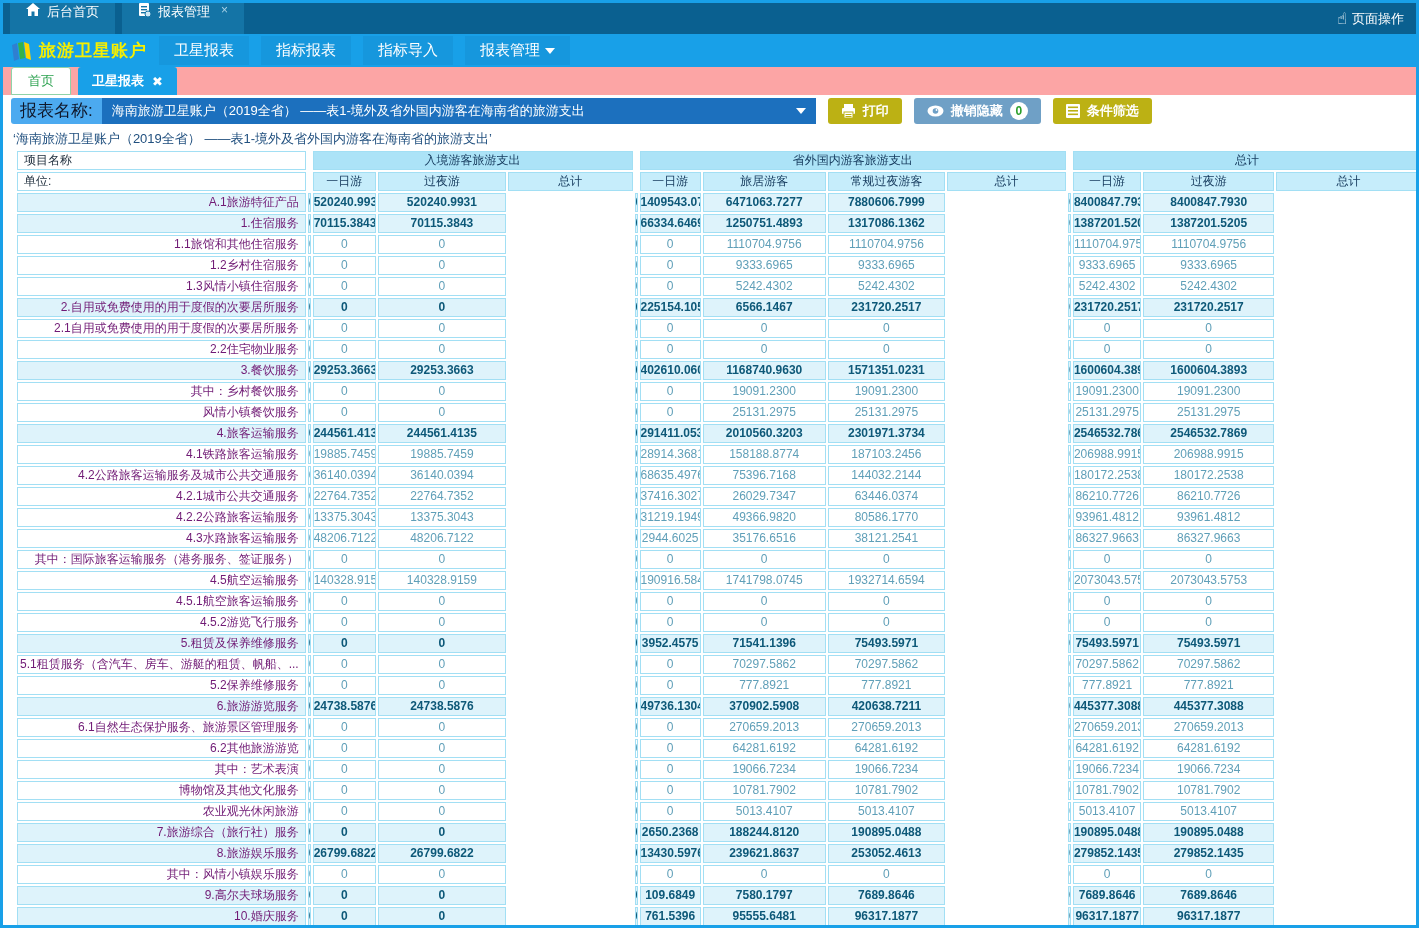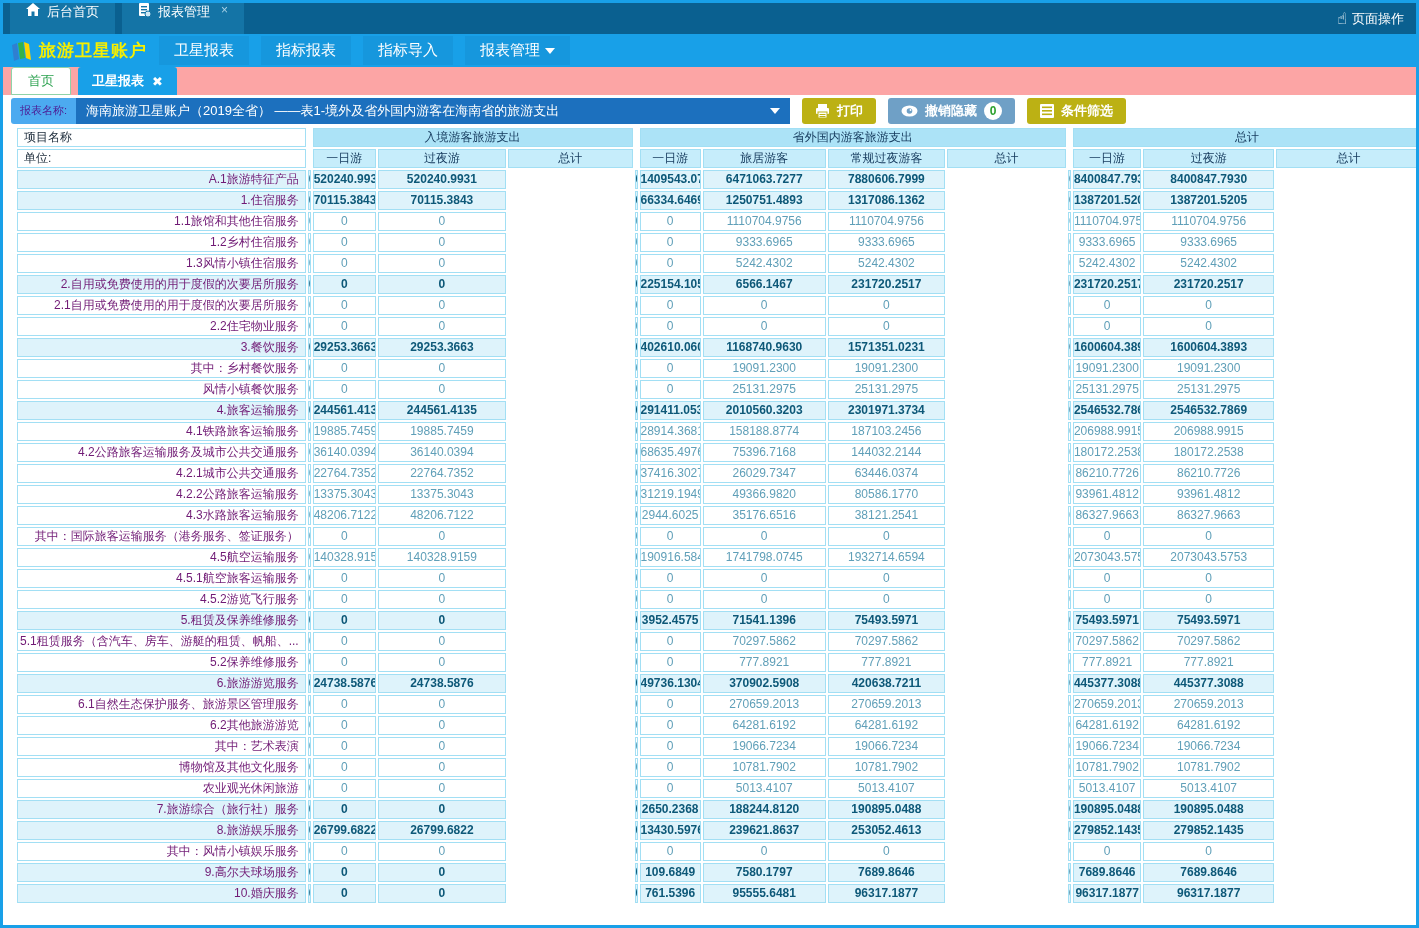--- a/index.html
+++ b/index.html
@@ -57,21 +57,21 @@
   .tab-active {
     background: #18a0e8; color: #fff; font-weight: bold;
     padding: 5px 14px 5px; font-size: 13px; border-radius: 3px 3px 0 0;
     display: flex; gap: 8px; align-items: center; cursor: pointer;
   }
   .tab-active .close-x { font-weight: bold; font-size: 13px; }
   
   .toolbar { display: flex; align-items: center; padding: 2px 8px 2px 8px; gap: 12px; height: 31px; flex: 0 0 31px; }
   .report-select { display: flex; height: 26px; cursor: pointer; }
   .report-label {
-    background: #4caaf0; color: #4c1d95; font-size: 11px; display: flex;
+    background: #4caaf0; color: #0f172a; font-size: 17px; display: flex;
     align-items: center; padding: 0 9px; border-radius: 3px 0 0 3px; white-space: nowrap;
   }
   .select-box {
     width: 714px; background: #1c70be; color: #fff; font-size: 13px;
     display: flex; align-items: center; padding: 0 10px;
     justify-content: space-between; white-space: nowrap; overflow: hidden;
   }
   .select-caret {
     width: 0; height: 0; border-left: 5px solid transparent;
     border-right: 5px solid transparent; border-top: 6px solid #fff; margin-left: 8px;
@@ -204,20 +204,21 @@
       <svg class="icon-svg" width="14" height="14" viewBox="0 0 14 14">
           <rect x="0" y="0" width="14" height="14" rx="1" fill="#fff"></rect>
           <rect x="2" y="2.5" width="10" height="1.6" fill="#bcb114"></rect>
           <rect x="2" y="6" width="10" height="1.6" fill="#bcb114"></rect>
           <rect x="2" y="9.5" width="10" height="1.6" fill="#bcb114"></rect>
         </svg>
       <span>条件筛选</span>
     </button>
   </div>
 
+  <div class="report-title">‘海南旅游卫星账户（2019全省） ——表1-境外及省外国内游客在海南省的旅游支出’</div>
 
   <div class="table-wrap">
     <table class="report">
       <colgroup>
         <col style="width:287px">
         <col style="width:3px">
         <col style="width:63px">
           <col style="width:127px">
           <col style="width:124px">
         <col style="width:3px">

